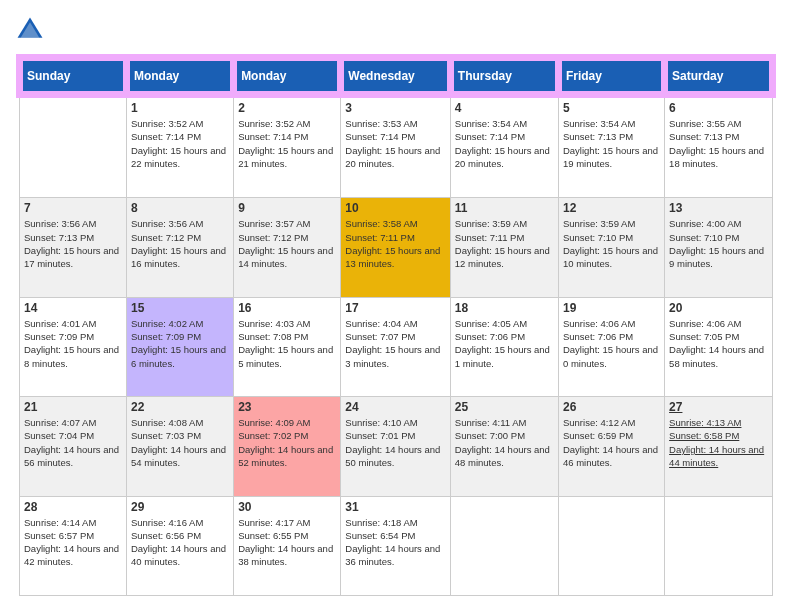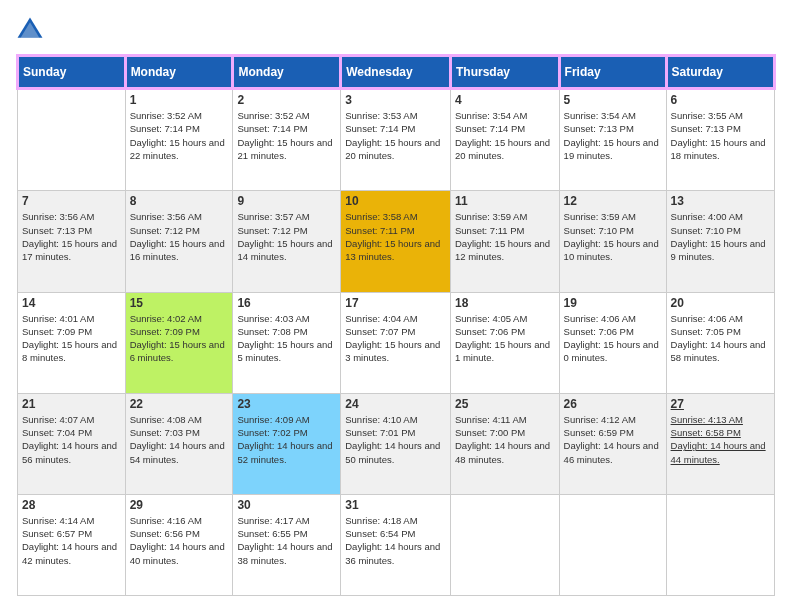--- a/index.html
+++ b/index.html
@@ -59,21 +59,21 @@
     }
     .calendar thead tr {
       background: #1a5fb4;
       color: #fff;
     }
     .calendar thead th {
       padding: 8px 4px;
       font-size: 12px;
       font-weight: bold;
       text-align: left;
-      border: 3px solid #f0abfc;
+      border: 7px solid #f0abfc;
     }
     .calendar tbody tr {
       border: 1px solid #ccc;
     }
     .calendar tbody td {
       vertical-align: top;
       border: 1px solid #ccc;
       padding: 3px 4px;
       font-size: 10px;
       color: #333;
@@ -187,21 +187,21 @@
           <td style="background: rgb(240, 240, 240);">
             <span class="day-number">13</span>
             <div class="day-info">Sunrise: 4:00 AM<br>Sunset: 7:10 PM<br>Daylight: 15 hours and 9 minutes.</div>
           </td>
         </tr>
         <tr>
           <td style="background: rgb(255, 255, 255);">
             <span class="day-number">14</span>
             <div class="day-info">Sunrise: 4:01 AM<br>Sunset: 7:09 PM<br>Daylight: 15 hours and 8 minutes.</div>
           </td>
-          <td style="background: #bef264;">
+          <td style="background: #c4b5fd;">
             <span class="day-number">15</span>
             <div class="day-info">Sunrise: 4:02 AM<br>Sunset: 7:09 PM<br>Daylight: 15 hours and 6 minutes.</div>
           </td>
           <td style="background: rgb(255, 255, 255);">
             <span class="day-number">16</span>
             <div class="day-info">Sunrise: 4:03 AM<br>Sunset: 7:08 PM<br>Daylight: 15 hours and 5 minutes.</div>
           </td>
           <td style="background: rgb(255, 255, 255);">
             <span class="day-number">17</span>
             <div class="day-info">Sunrise: 4:04 AM<br>Sunset: 7:07 PM<br>Daylight: 15 hours and 3 minutes.</div>
@@ -221,21 +221,21 @@
         </tr>
         <tr>
           <td style="background: rgb(240, 240, 240);">
             <span class="day-number">21</span>
             <div class="day-info">Sunrise: 4:07 AM<br>Sunset: 7:04 PM<br>Daylight: 14 hours and 56 minutes.</div>
           </td>
           <td style="background: rgb(240, 240, 240);">
             <span class="day-number">22</span>
             <div class="day-info">Sunrise: 4:08 AM<br>Sunset: 7:03 PM<br>Daylight: 14 hours and 54 minutes.</div>
           </td>
-          <td style="background: #7dd3fc;">
+          <td style="background: #fca5a5;">
             <span class="day-number">23</span>
             <div class="day-info">Sunrise: 4:09 AM<br>Sunset: 7:02 PM<br>Daylight: 14 hours and 52 minutes.</div>
           </td>
           <td style="background: rgb(240, 240, 240);">
             <span class="day-number">24</span>
             <div class="day-info">Sunrise: 4:10 AM<br>Sunset: 7:01 PM<br>Daylight: 14 hours and 50 minutes.</div>
           </td>
           <td style="background: rgb(240, 240, 240);">
             <span class="day-number">25</span>
             <div class="day-info">Sunrise: 4:11 AM<br>Sunset: 7:00 PM<br>Daylight: 14 hours and 48 minutes.</div>

